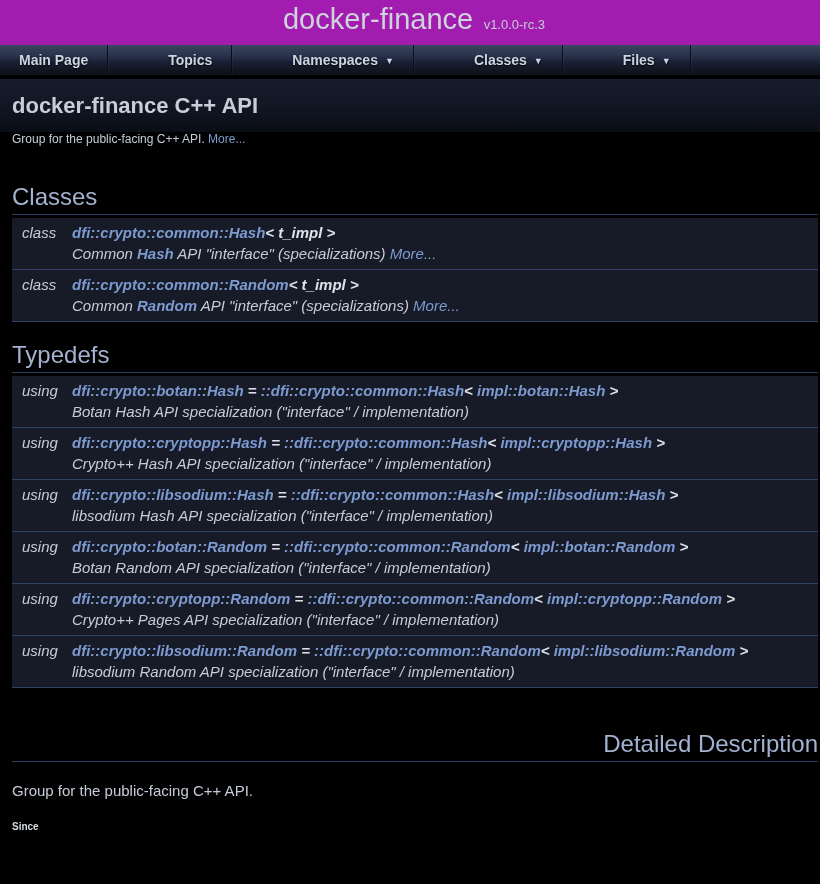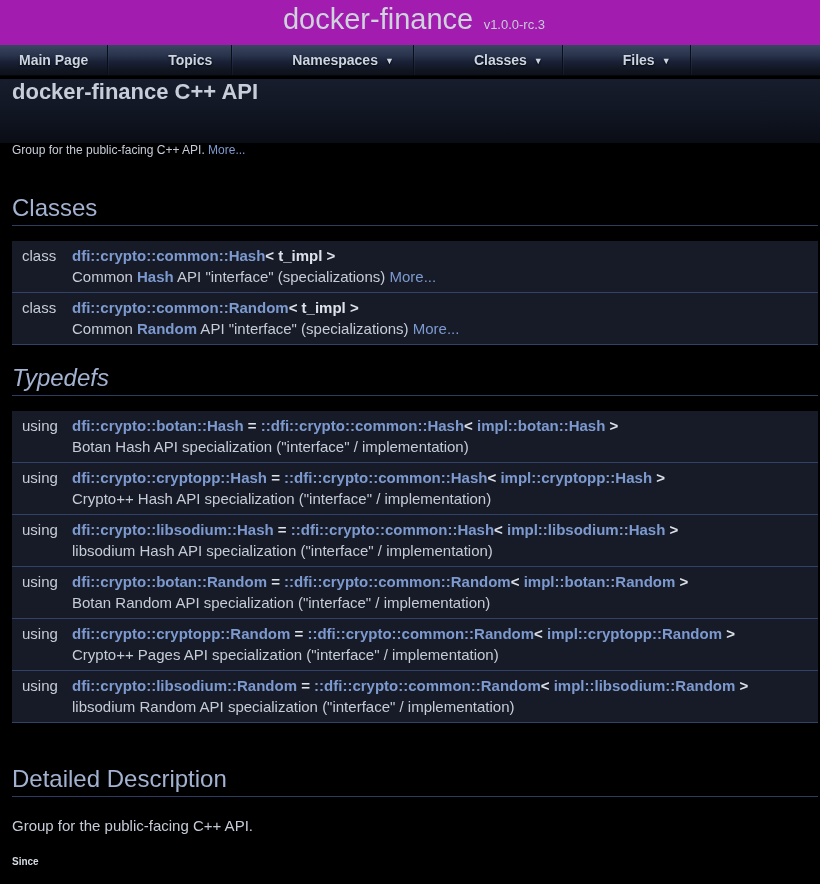--- a/index.html
+++ b/index.html
@@ -46,46 +46,46 @@
     box-shadow:1px 0 0 rgba(120,140,180,0.08);
     cursor:pointer;
   }
   .nav-arrow {
     font-size:9px; margin-left:7px; margin-top:2px; color:#ccd5e2;
   }
 
   
   .title-band {
     margin-top:3px;
-    height:64px;
+    height:53px;
     background:linear-gradient(to bottom,#171d2c 0%, #121725 45%, #0a0d15 100%);
-    display:flex; align-items:flex-start;
+    display:flex; align-items:center;
     padding:0 12px;
   }
   .page-title {
     font-size:22px; font-weight:bold; color:#c7ced9;
   }
 
   
   .contents { padding:0 2px 0 12px; }
 
   .intro { font-size:12px; color:#c6ccd7; }
 
   a.tlink { color:#7d9ad0; text-decoration:none; cursor:pointer; }
 
   h2.groupheader {
     font-size:24px; font-weight:400; color:#a2b2d0;
     margin:0; padding:0 0 3px 0;
     border-bottom:1px solid #2d3c61;
   }
   #classes-heading  { margin-top:37px; }
-  #typedefs-heading { margin-top:19px;font-style:italic; }
-  #detailed-heading { margin-top:42px; }
-
-  .mtable { margin-top:15px; }
+  #typedefs-heading { margin-top:19px; }
+  #detailed-heading { margin-top:42px;text-align:right; }
+
+  .mtable { margin-top:3px;font-style:italic; }
   .mrow {
     background:#161b27;
     border-bottom:1px solid #30426a;
     padding:4px 0 5px 0;
   }
   .mline { display:flex; font-size:15px; line-height:21px; }
   .mleft {
     width:60px; min-width:60px; padding-left:10px;
     color:#c6ccd7;
   }

